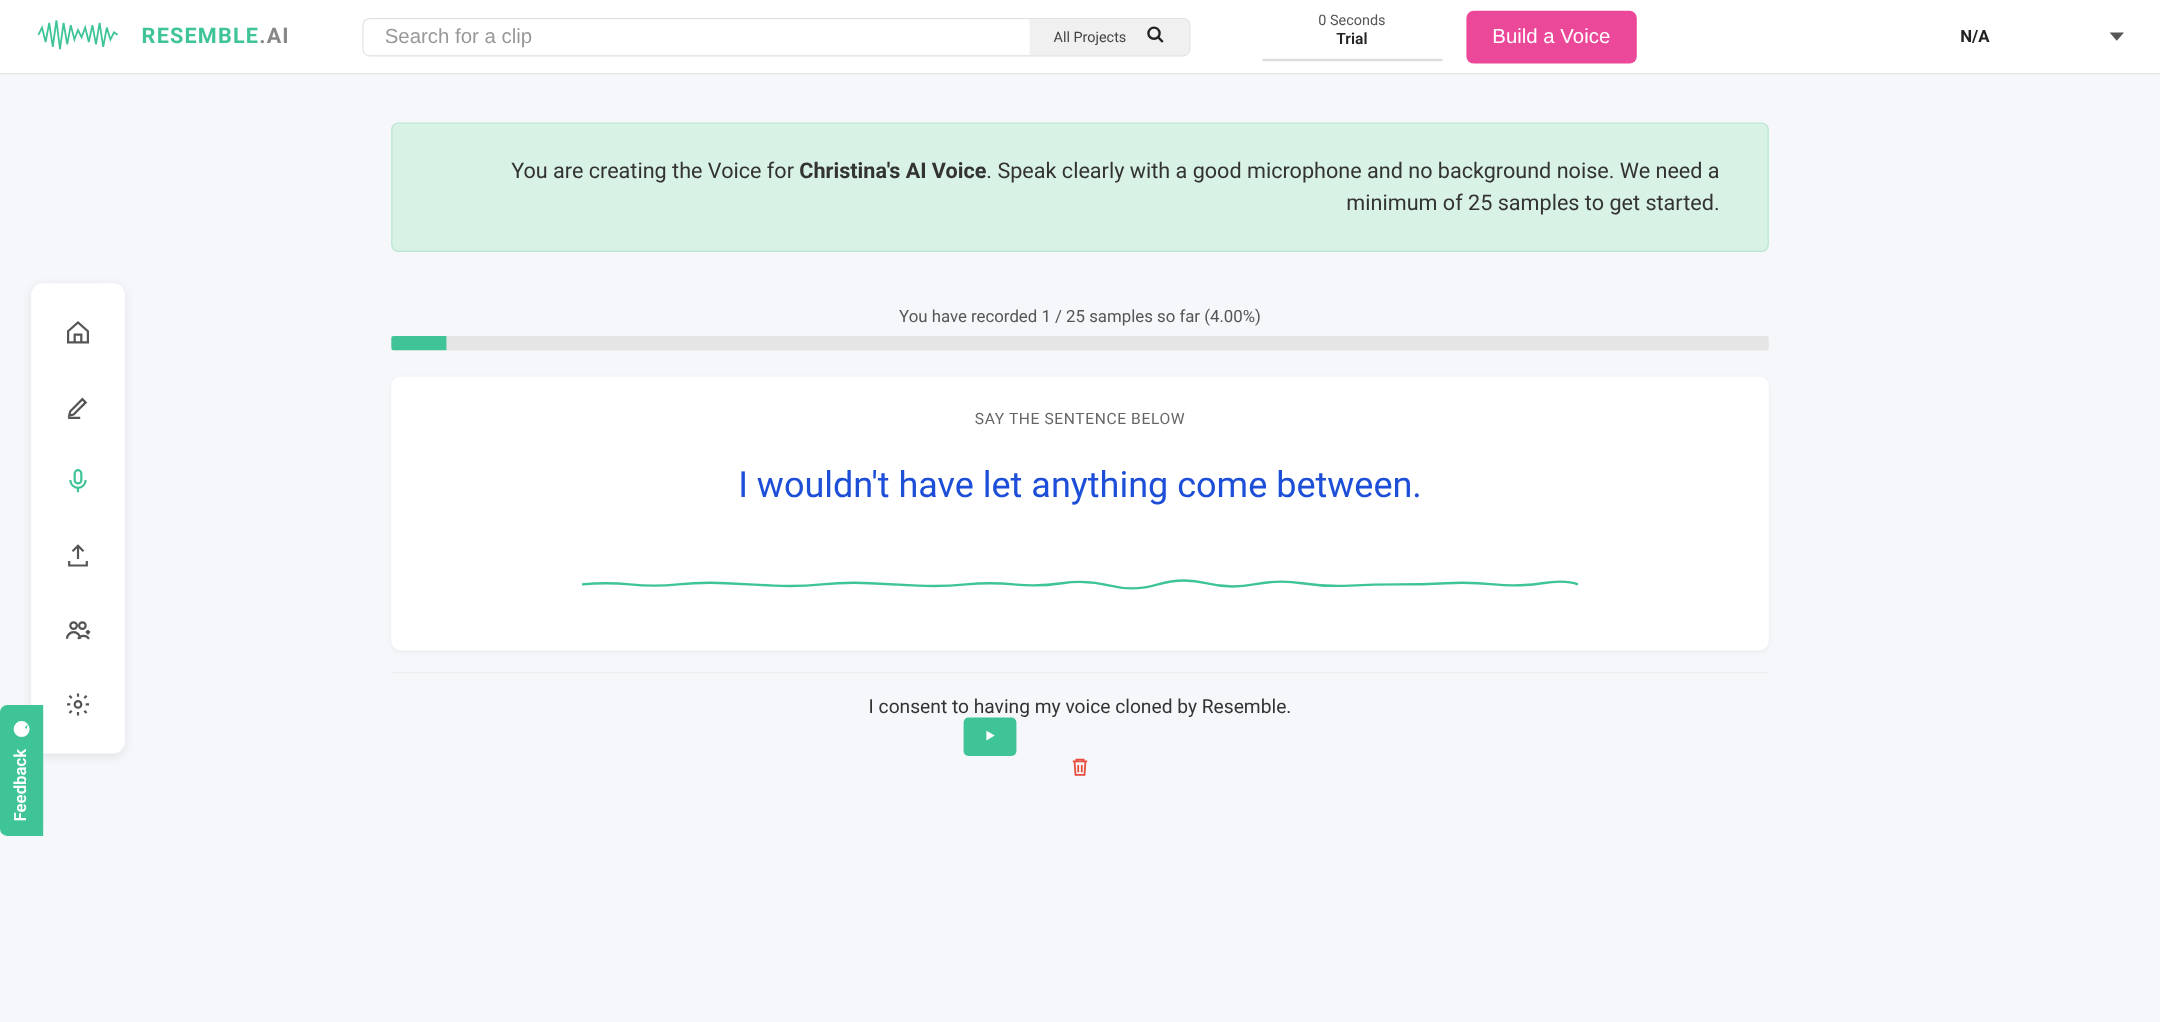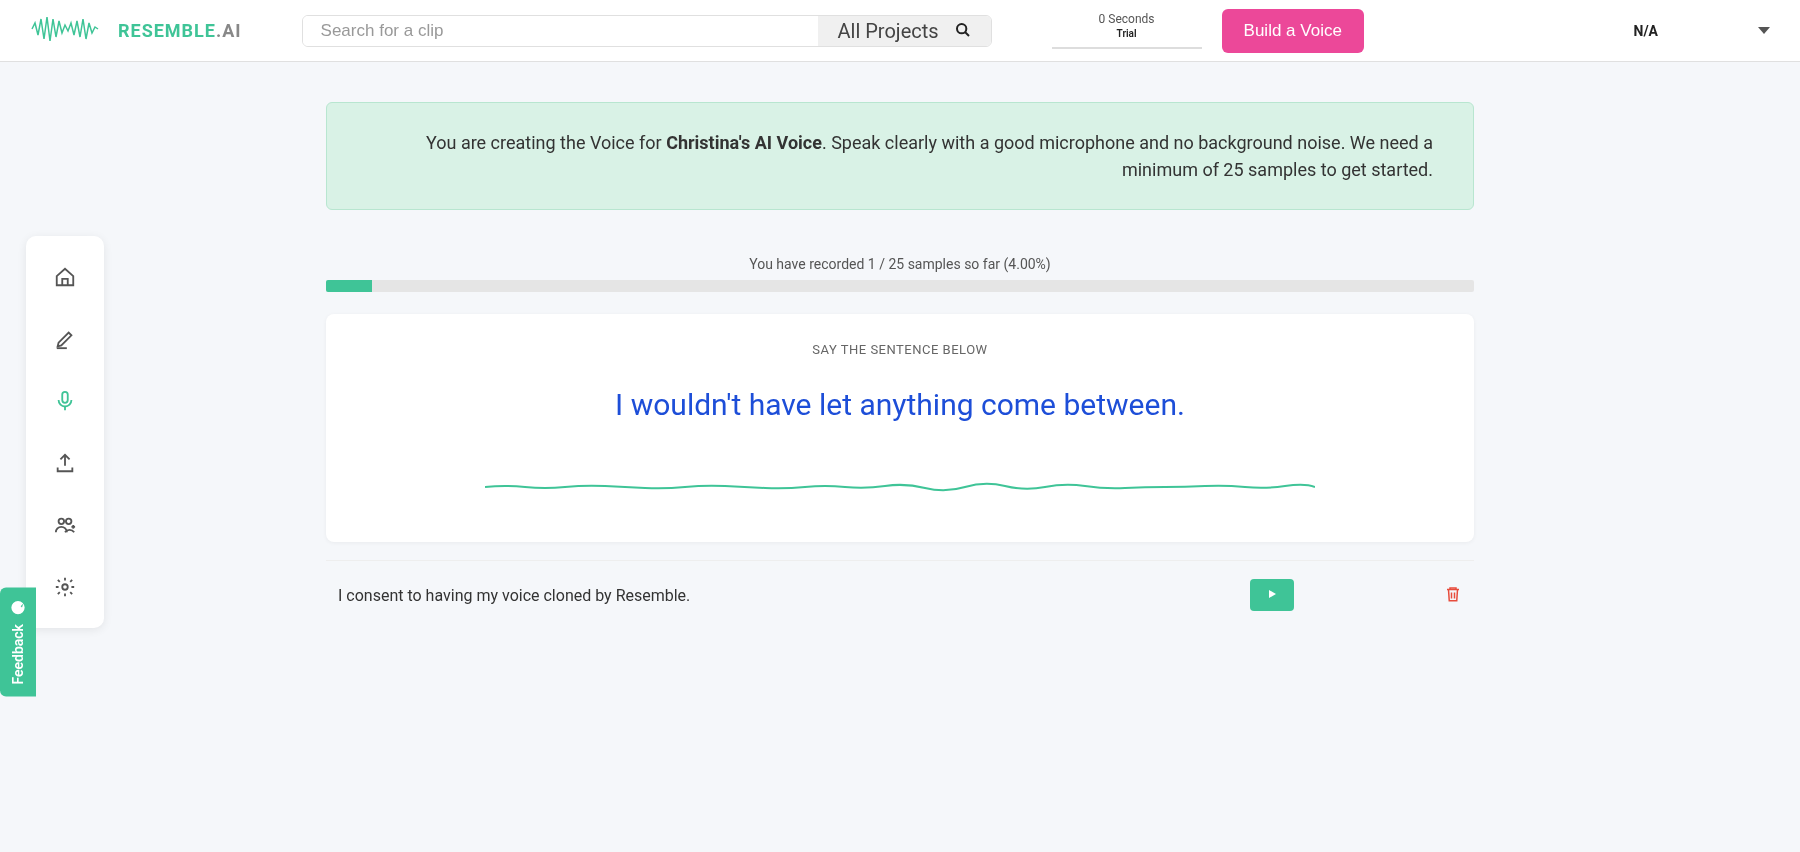--- a/index.html
+++ b/index.html
@@ -8,24 +8,24 @@
 
 .header { display: flex; align-items: center; padding: 8px 30px; background: #fff; border-bottom: 1px solid #e0e0e0; height: 62px; }
 .logo { display: flex; align-items: center; gap: 18px; margin-right: 60px; }
 .logo-wave { color: #3fc497; }
 .logo-text { font-weight: 700; font-size: 18px; letter-spacing: 1px; }
 .logo-text .r1 { color: #3fc497; }
 .logo-text .r2 { color: #888; }
 .search-wrap { display: flex; flex: 0 0 690px; border: 1px solid #e0e0e0; border-radius: 6px; overflow: hidden; height: 32px; }
 .search-input { flex: 1; border: none; outline: none; padding: 0 18px; font-size: 17px; color: #444; }
 .search-input::placeholder { color: #999; }
-.proj-filter { display: flex; align-items: center; gap: 16px; padding: 0 20px; background: #f0f0f0; color: #444; font-size: 20px; cursor: pointer; }
+.proj-filter { display: flex; align-items: center; gap: 16px; padding: 0 20px; background: #f0f0f0; color: #444; font-size: 12px; cursor: pointer; }
 .usage { text-align: center; margin-left: 60px; flex: 0 0 150px; }
 .usage-top { font-size: 12px; color: #555; }
-.usage-bot { font-size: 10px; font-weight: 600; color: #222; margin-top: 2px; text-align: center; }
+.usage-bot { font-size: 13px; font-weight: 600; color: #222; margin-top: 2px; text-align: center; }
 .usage-bar { width: 150px; height: 2px; background: #ddd; margin-top: 8px; }
 .build-btn { margin-left: 20px; background: #ec4899; color: #fff; border: none; border-radius: 6px; padding: 12px 22px; font-size: 17px; font-weight: 500; cursor: pointer; }
 .account { margin-left: auto; display: flex; align-items: center; gap: 100px; font-weight: 700; font-size: 14px; color: #222; cursor: pointer; padding-left: 24px; }
 .caret { width: 0; height: 0; border-left: 6px solid transparent; border-right: 6px solid transparent; border-top: 7px solid #555; }
 
 
 .sidebar { position: fixed; left: 26px; top: 236px; width: 78px; background: #fff; border-radius: 10px; box-shadow: 0 2px 10px rgba(0,0,0,0.08); display: flex; flex-direction: column; align-items: center; padding: 30px 0; gap: 40px; }
 .sidebar-item { width: 22px; height: 22px; color: #555; cursor: pointer; }
 .sidebar-item.active { color: #3fc497; }
 
@@ -43,21 +43,21 @@
 .card { background: #fff; border-radius: 8px; margin-top: 22px; box-shadow: 0 1px 4px rgba(0,0,0,0.05); overflow: hidden; }
 .card-top { padding: 28px 40px 40px; text-align: center; }
 .say-label { font-size: 13px; letter-spacing: 0.5px; color: #666; }
 .sentence { font-size: 30px; color: #1d4ed8; margin-top: 30px; }
 .waveform { margin: 50px auto 0; width: 830px; height: 30px; }
 .card-bot { background: #f7f7f7; padding: 16px 22px; display: flex; align-items: center; justify-content: space-between; }
 .record-btn { background: #3fc497; color: #fff; border: none; border-radius: 22px; padding: 10px 24px; font-size: 16px; display: flex; align-items: center; gap: 8px; cursor: pointer; }
 .gear-btn { background: #ffd600; border: none; border-radius: 22px; width: 58px; height: 42px; display: flex; align-items: center; justify-content: center; cursor: pointer; }
 
 .past-title { font-size: 28px; font-weight: 800; color: #222; margin-top: 42px; }
-.past-row { display: flex; align-items: center; padding: 18px 12px 0; border-top: 1px solid #eee; margin-top: 18px; }
+.past-row { display: flex; align-items: center; padding: 18px 12px 0; border-top: 1px solid #eee; margin-top: 18px; flex-direction: column; }
 .past-text { flex: 1; font-size: 16px; color: #333; }
 .play-btn { background: #3fc497; border: none; border-radius: 4px; width: 44px; height: 32px; display: flex; align-items: center; justify-content: center; cursor: pointer; margin-right: 150px; }
 .del-btn { background: none; border: none; cursor: pointer; color: #e74c3c; }
 </style>
 </head>
 <body>
 
 <div class="header">
   <div class="logo">
     <span class="logo-wave">

